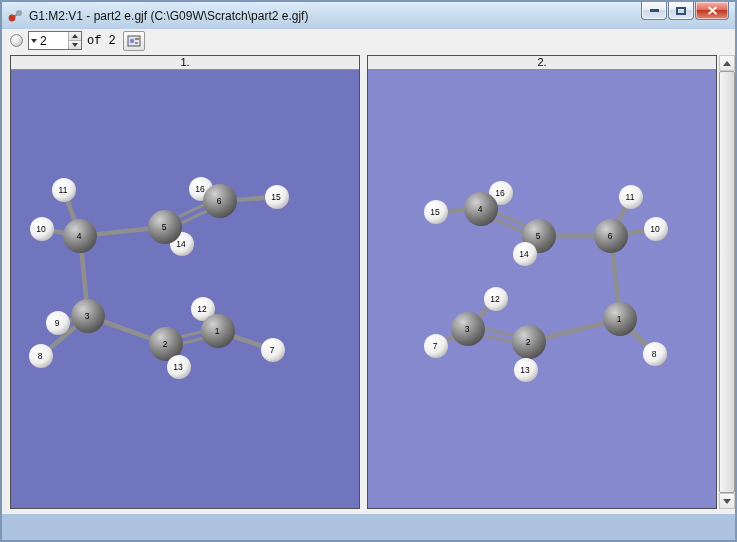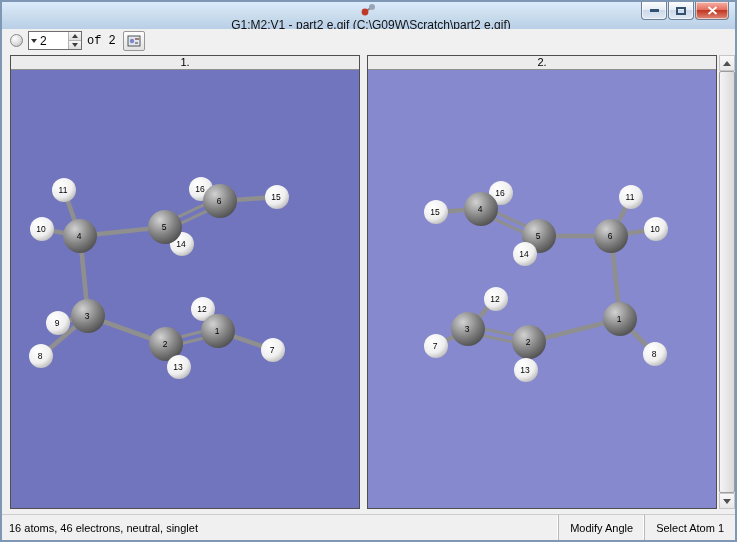--- a/index.html
+++ b/index.html
@@ -1,21 +1,21 @@
 <!DOCTYPE html>
 <html><head>
 <meta charset="utf-8">
 <style>
   *{margin:0;padding:0;box-sizing:border-box;}
   html,body{width:737px;height:542px;overflow:hidden;font-family:"Liberation Sans",sans-serif;}
   .window{width:737px;height:542px;background:#aec3dd;border:2px solid #7e97b5;position:relative;}
 
   
   .titlebar{height:27px;display:flex;align-items:center;padding:0 6px;
-    background:linear-gradient(#dcebfb,#cadded 50%,#b9cfe8);position:relative;flex-direction:column;}
+    background:linear-gradient(#dcebfb,#cadded 50%,#b9cfe8);position:relative;}
   .app-icon{width:16px;height:16px;display:inline-block;}
   .title-text{font-size:12px;color:#111;margin-left:5px;flex:1;white-space:nowrap;overflow:hidden;}
   .win-controls{position:absolute;top:0;right:6px;display:flex;gap:1px;}
   .win-btn{width:26px;height:18px;border:1px solid #6d7f96;border-top:none;border-radius:0 0 4px 4px;
     display:flex;align-items:center;justify-content:center;
     background:linear-gradient(#fbfcfd,#e6edf6 45%,#cdd9ea 50%,#e0e9f4);
     box-shadow:inset 0 0 0 1px rgba(255,255,255,.55);cursor:default;}
   .win-btn.close{width:34px;background:linear-gradient(#f6b1a6,#e4705f 45%,#c03723 50%,#e08a79);}
   .glyph-min{width:9px;height:3px;background:#33506f;display:block;}
   .glyph-max{width:10px;height:8px;border:2px solid #33506f;display:block;background:transparent;}
@@ -250,19 +250,14 @@
       <div class="sb-btn">
           <span class="sb-up"></span>
         </div>
       <div class="sb-thumb"></div>
       <div class="sb-btn">
           <span class="sb-down"></span>
         </div>
     </div>
   </div>
 
-  <div class="statusbar">
-    <span class="status-info">16 atoms, 46 electrons, neutral, singlet</span>
-    <span class="status-cell">Modify Angle</span>
-    <span class="status-cell">Select Atom 1</span>
-  </div>
 
 </div>
 
 </body></html>

